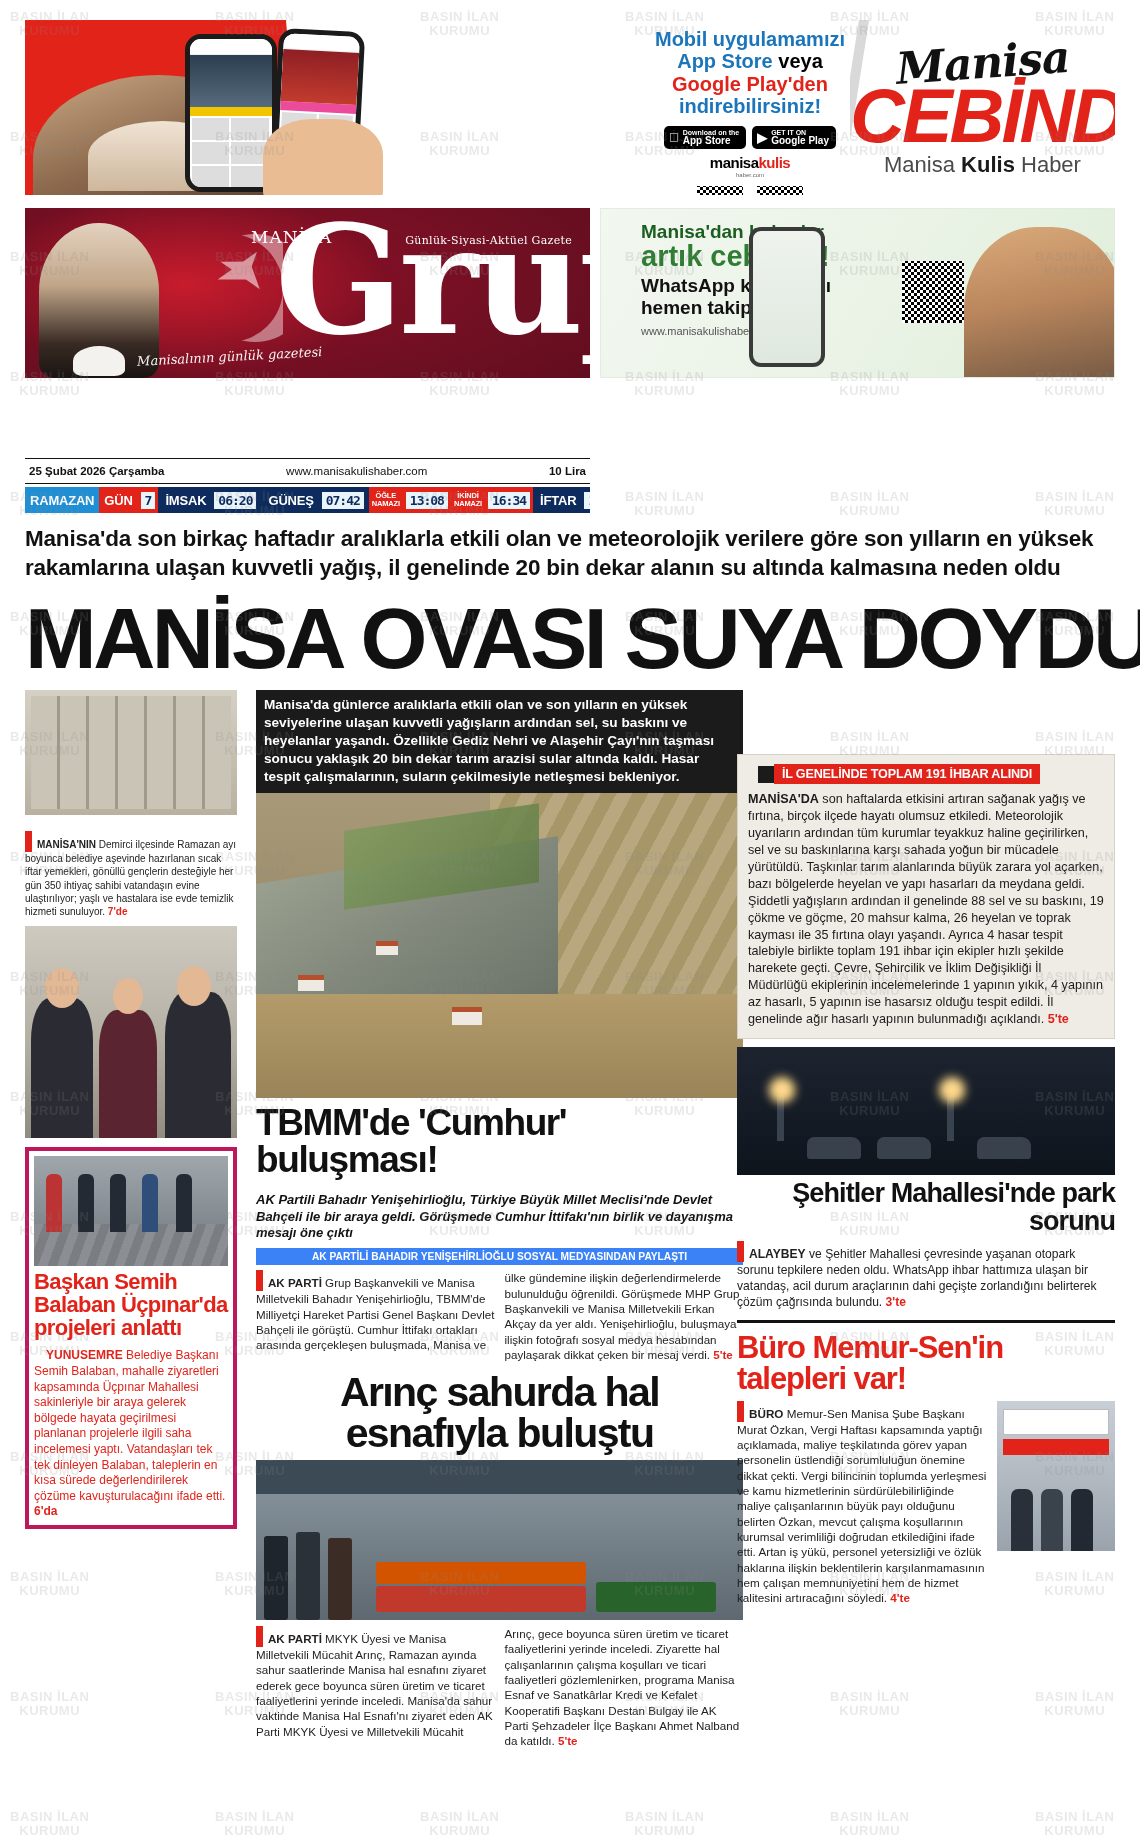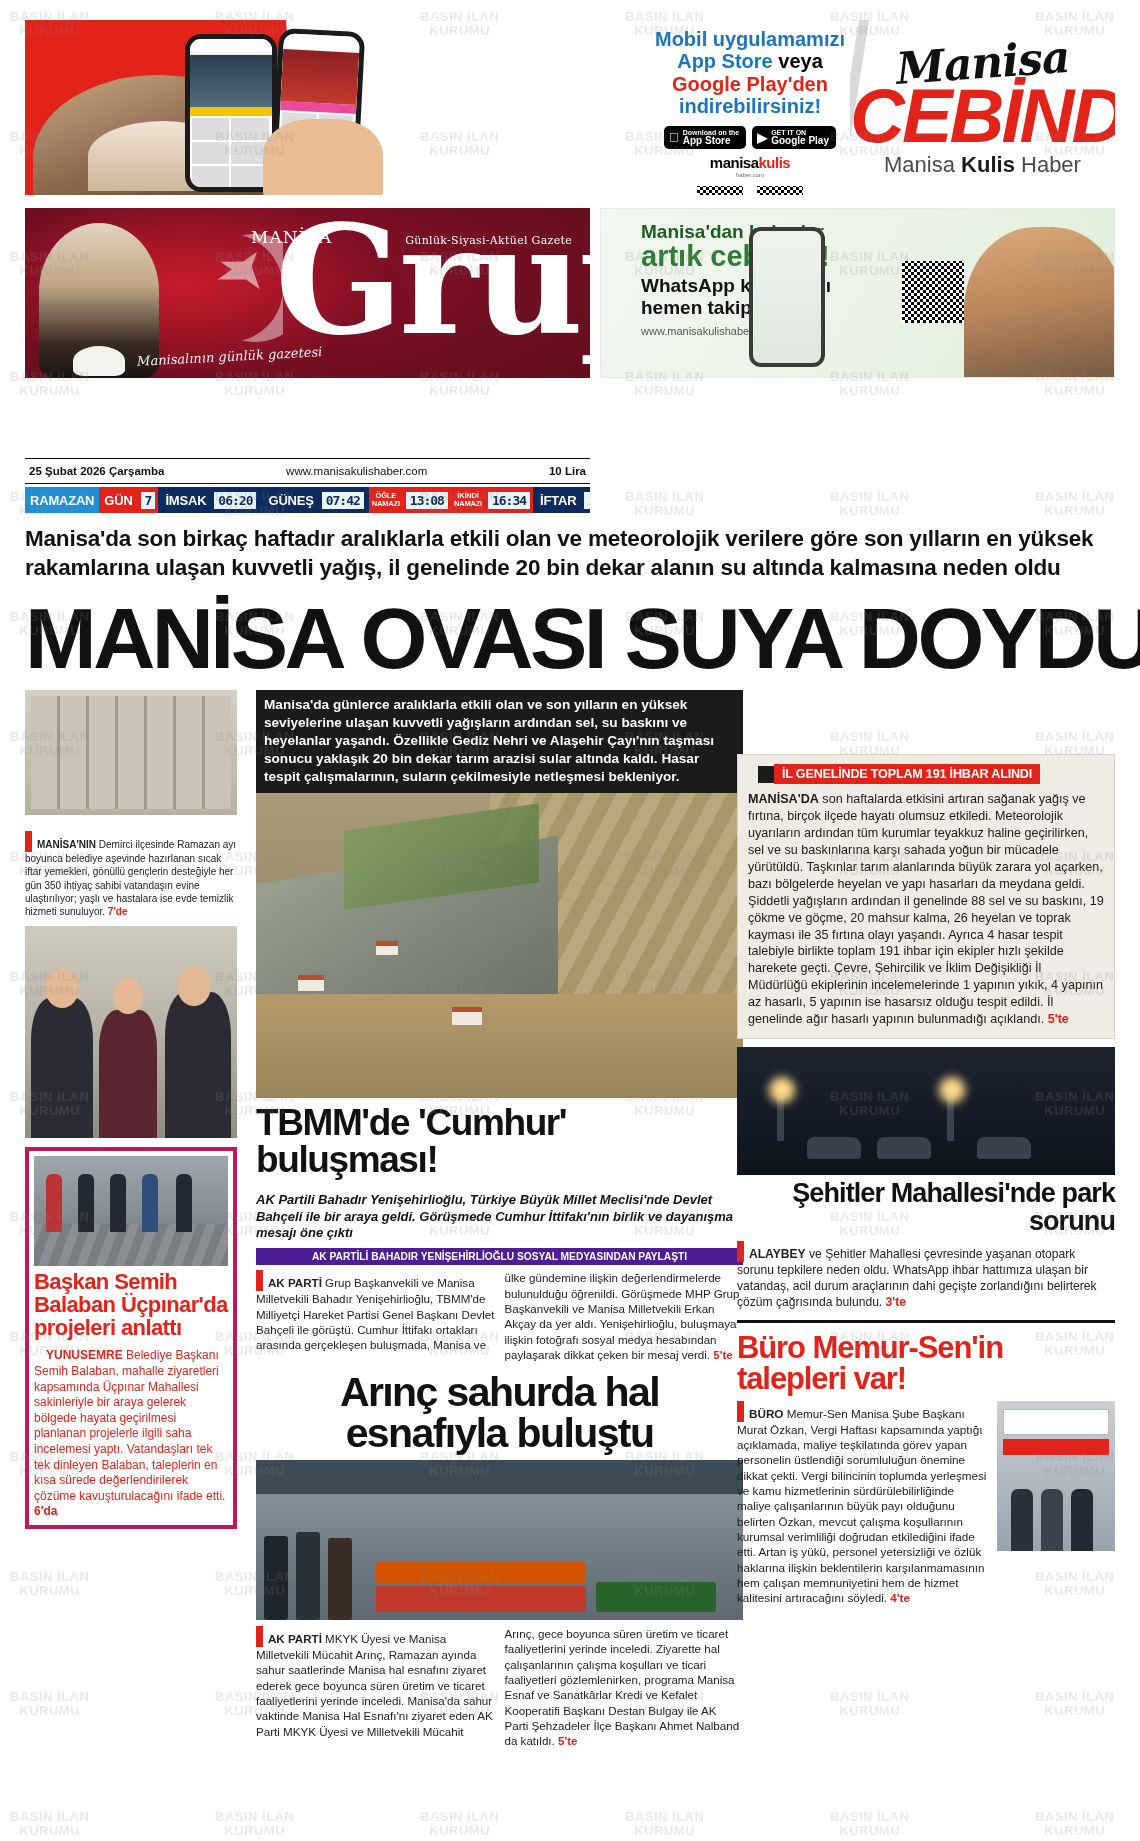--- a/index.html
+++ b/index.html
@@ -294,21 +294,21 @@
     background: linear-gradient(140deg,#7f9a5e,#5f7a44); opacity:.85; transform:skewY(-8deg);
   }
   .flood-img .house{ position:absolute; background:#efeae1; border-top:5px solid #b5502f; }
 
   .mid2{ display:flex; gap:9px; margin-top:8px; }
   .tbmm-head{
     font-size:37px; font-weight:800; line-height:1.0; letter-spacing:-1.4px; color:#111;
     text-align:left; margin-top:6px;
   }
   .tbmm-sub{ font-size:13px; font-style:italic; font-weight:700; line-height:1.3; color:#111; margin-top:6px;}
-  .tbmm-strip{ background:#4c1d95; color:#fff; font-size:10.2px; font-weight:800; padding:3px 6px; margin-top:6px; text-align:center;}
+  .tbmm-strip{ background:#3b82f6; color:#fff; font-size:10.2px; font-weight:800; padding:3px 6px; margin-top:6px; text-align:center;}
   .two-col{ column-count:2; column-gap:10px; font-size:11.6px; line-height:1.32; margin-top:5px; color:#222;}
 
   .arinc-head{
     font-size:41px; font-weight:800; letter-spacing:-1.6px; color:#111; text-align:center; line-height:1.0;
   }
   .market-img{ height:160px; background:linear-gradient(180deg,#8e9aa3,#5d6870); position:relative; overflow:hidden; margin-top:6px;}
   .market-img .crate{ position:absolute; border-radius:3px;}
   .market-img .awn{position:absolute;left:0;right:0;top:0;height:34px;background:#3c4a55;}
 
   

